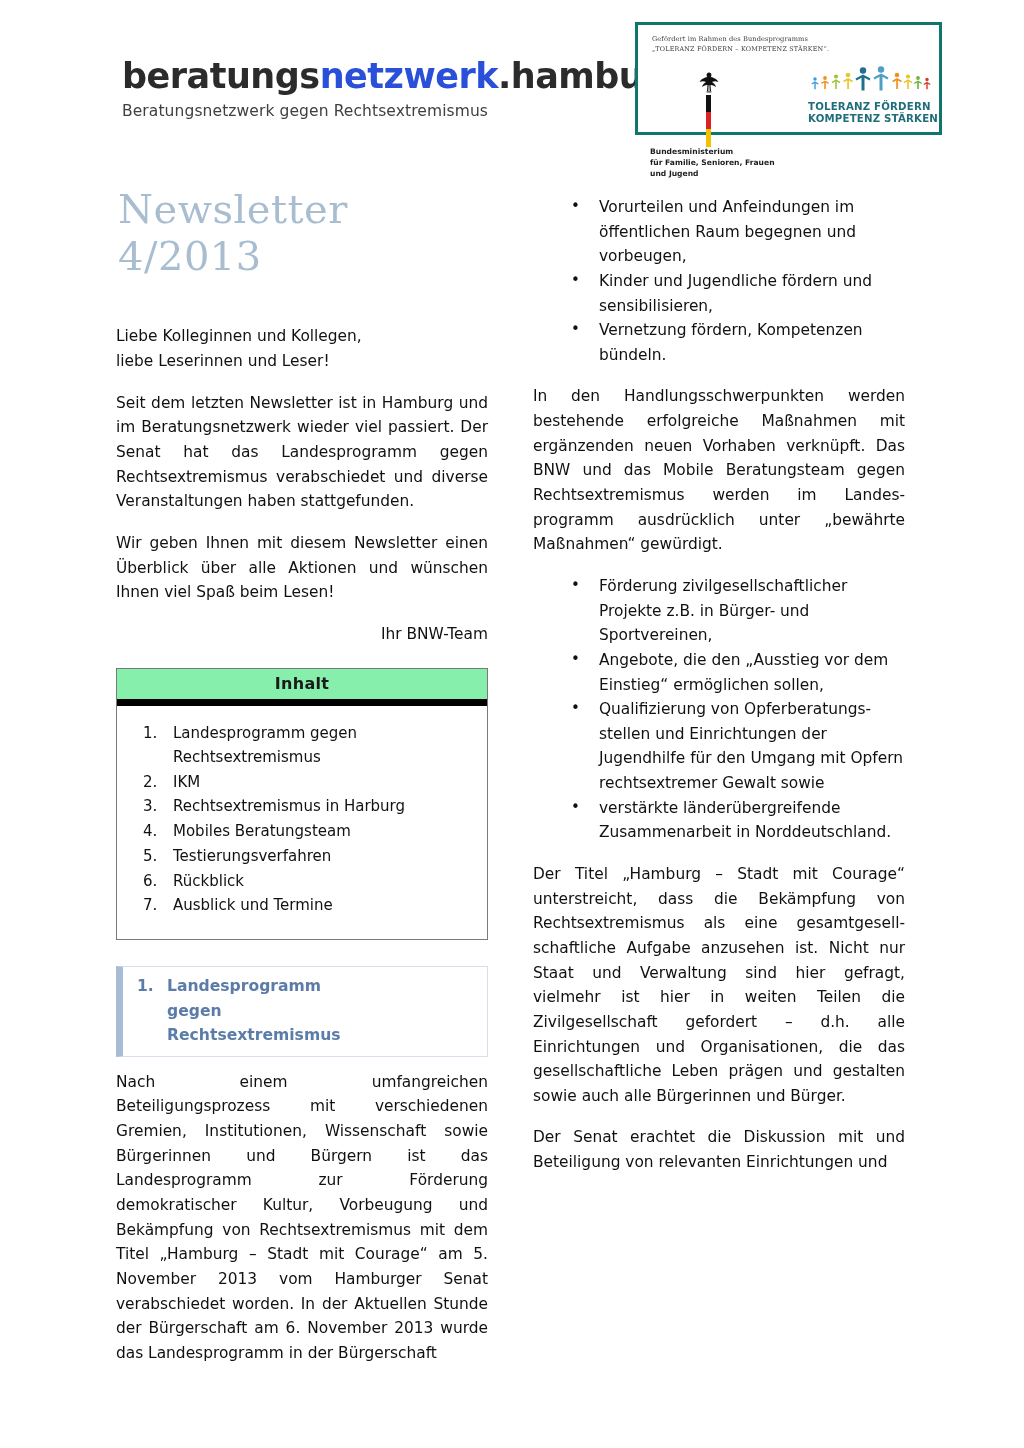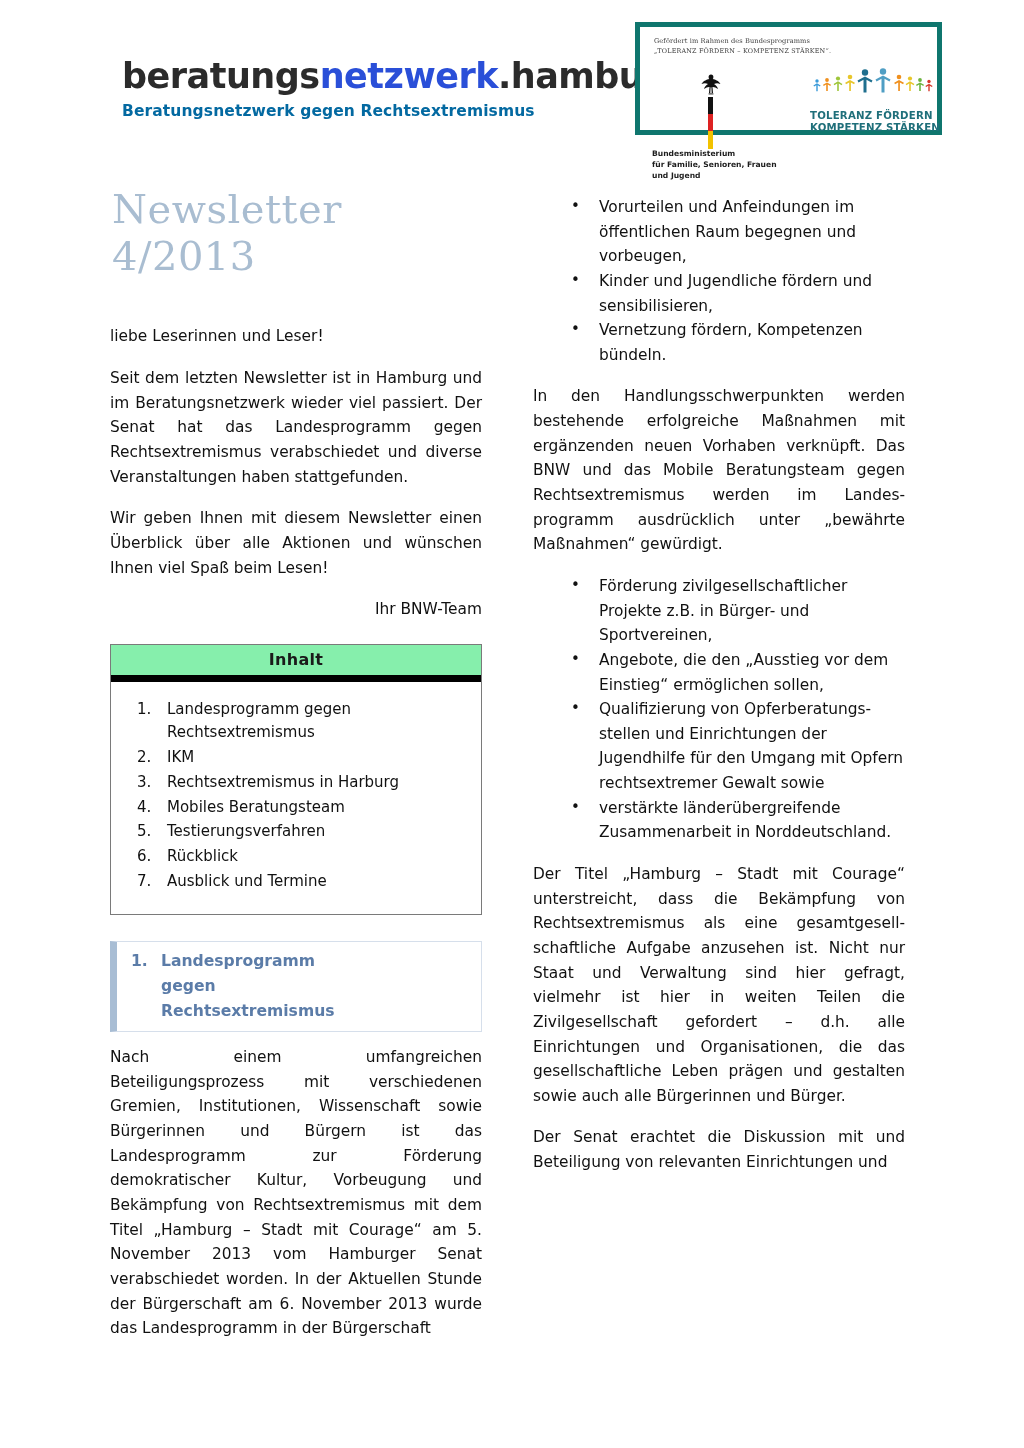--- a/index.html
+++ b/index.html
@@ -40,33 +40,33 @@
     font-weight: bold;
     letter-spacing: -0.5px;
     line-height: 1.05;
     color: #2b2b2b;
     white-space: nowrap;
   }
   .brand-title .accent { color: #2a4fd8; }
   .brand-sub {
     margin-top: 7px;
     font-size: 15.5px;
-    font-weight: bold;
-    color: #0369a1;
+    font-weight: normal;
+    color: #404040;
     letter-spacing: 0.1px;
     white-space: nowrap;
   }
 
   .funding-box {
     position: absolute;
     left: 635px;
     top: 22px;
     width: 307px;
     height: 113px;
-    border: 5px solid #0f766e;
+    border: 3px solid #0f766e;
     background: #ffffff;
     box-sizing: border-box;
   }
   .funding-caption {
     position: absolute;
     left: 14px;
     top: 10px;
     width: 240px;
     font-family: "DejaVu Serif", serif;
     font-size: 6.6px;
@@ -109,33 +109,33 @@
     position: absolute;
     left: 170px;
     top: 40px;
     width: 126px;
   }
   .tol-figs {
     height: 26px;
     position: relative;
   }
   .tol-text {
-    margin-top: 17px;
+    margin-top: 10px;
     font-size: 10.2px;
     font-weight: bold;
     line-height: 1.16;
     color: #1f6f7a;
     letter-spacing: 0.2px;
     white-space: nowrap;
   }
 
   
   .col-left {
     position: absolute;
-    left: 110px;
+    left: 116px;
     top: 186px;
     width: 372px;
   }
   .col-right {
     position: absolute;
     left: 533px;
     top: 190px;
     width: 372px;
   }
 
@@ -348,20 +348,21 @@
   <div class="col-left">
 
     <div class="newsletter-title">
       <div>Newsletter</div>
       <div>4/2013</div>
     </div>
 
     <div style="height:44px"></div>
 
     <div class="salutation">
+      <div>Liebe Kolleginnen und Kollegen,</div>
       <div>liebe Leserinnen und Leser!</div>
     </div>
 
     <p class="body">Seit dem letzten Newsletter ist in Hamburg und im Beratungsnetzwerk wieder viel passiert. Der Senat hat das Landesprogramm gegen Rechtsextremismus verabschiedet und diverse Veranstaltungen haben stattgefunden.</p>
     <p class="body">Wir geben Ihnen mit diesem Newsletter einen Überblick über alle Aktionen und wünschen Ihnen viel Spaß beim Lesen!</p>
     <p class="body noj tight">Ihr BNW-Team</p>
 
     <div class="inhalt-box">
       <div class="inhalt-head">Inhalt</div>
       <ul class="inhalt-list">

